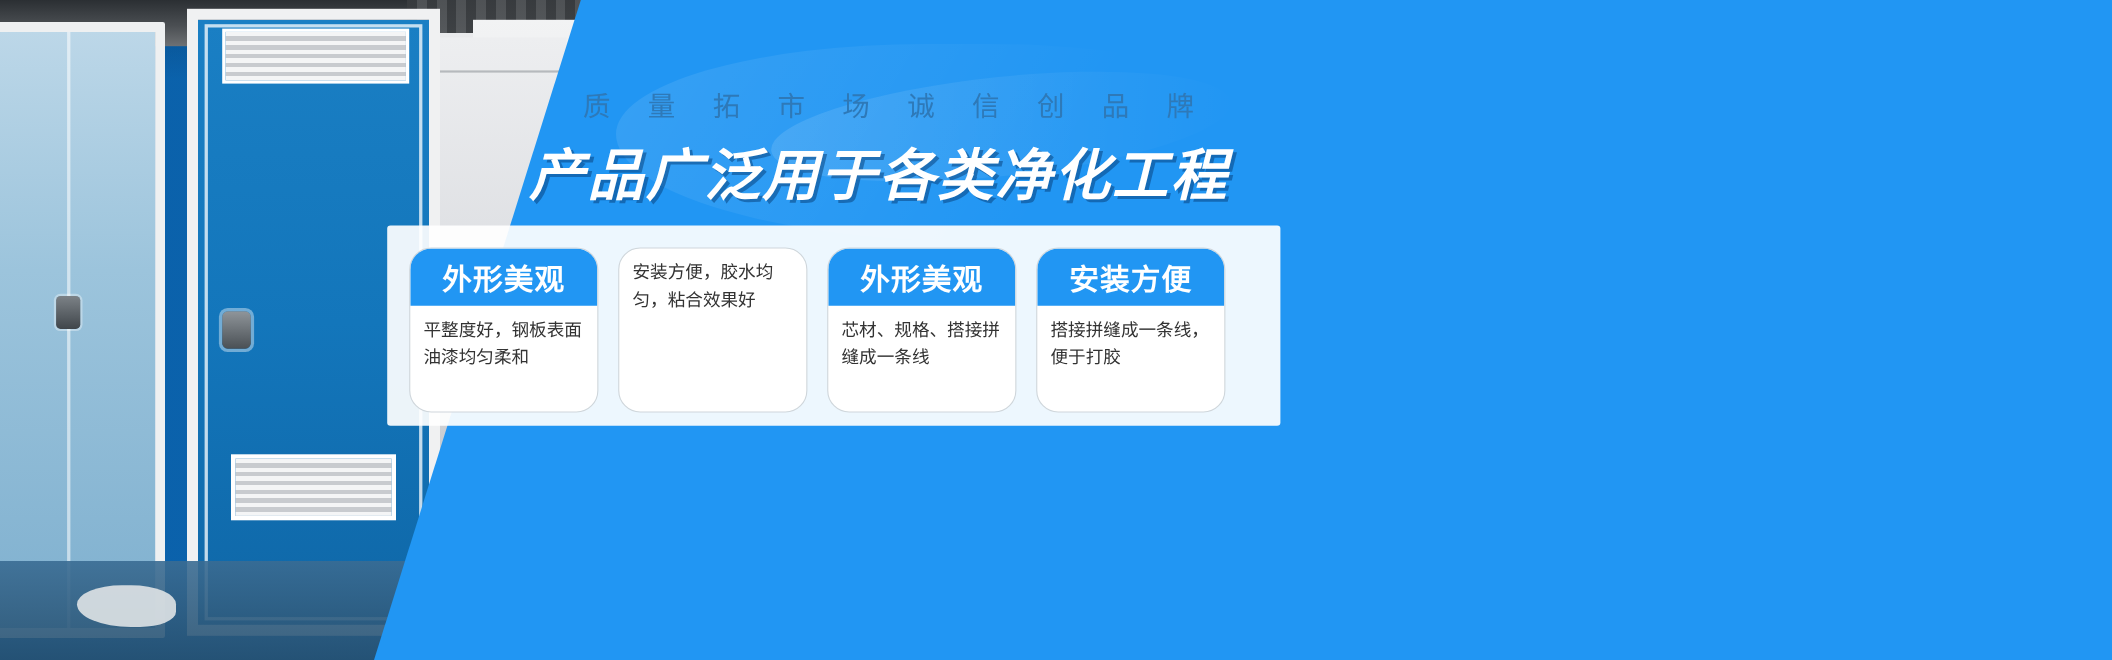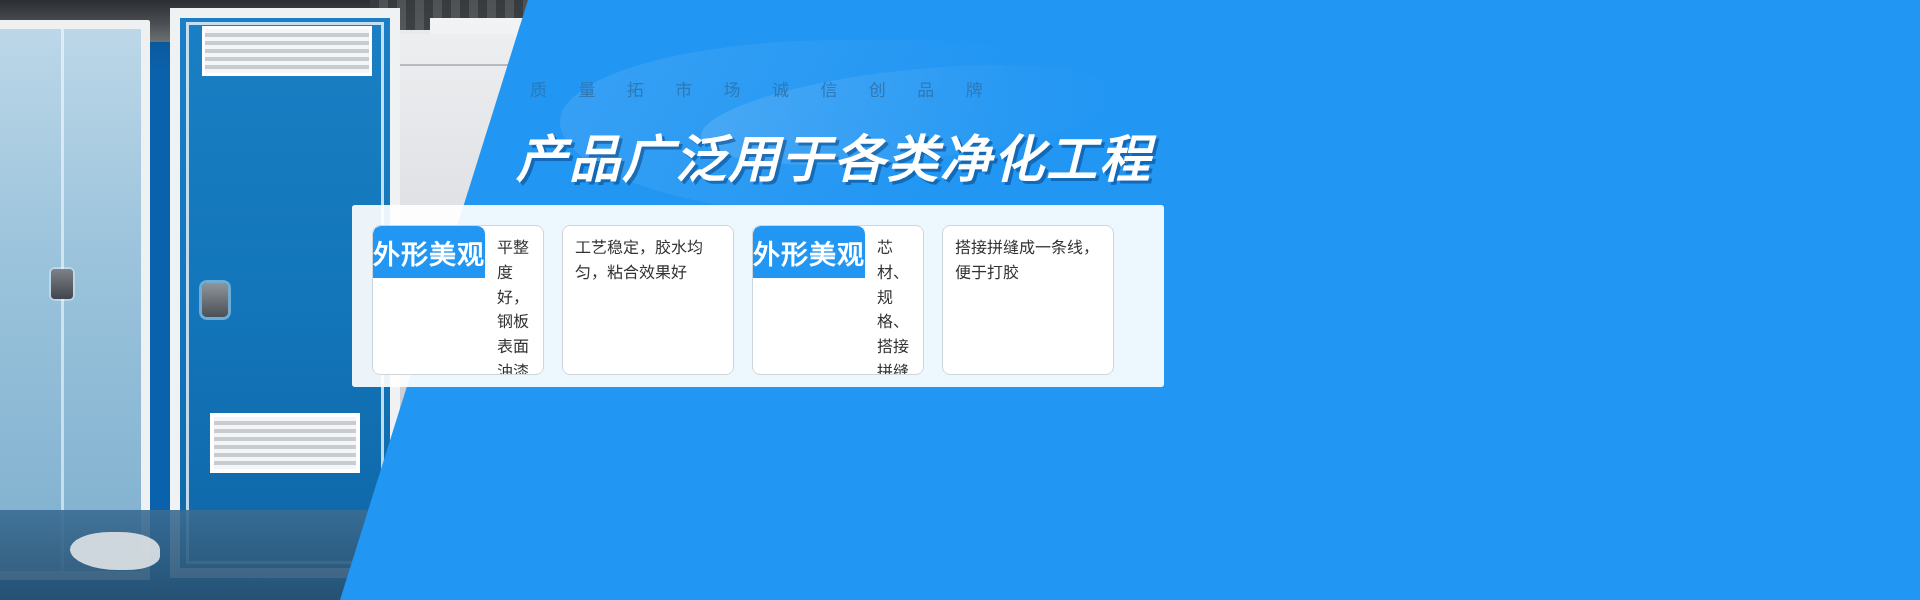--- a/index.html
+++ b/index.html
@@ -239,28 +239,28 @@
     pointer-events:none;
   }
 
   
   .headline-wrap{
     position:absolute; left:0; top:0; width:1920px; height:600px;
     pointer-events:none;
   }
   .subtitle{
     position:absolute; left:530px; top:76px;
-    font-size:17px; letter-spacing:13px;
+    font-size:25px; letter-spacing:13px;
     color:#2e79b8;
     font-weight:400;
     white-space:nowrap;
     font-family:"DejaVu Sans","Liberation Sans",sans-serif;
   }
   .headline{
-    position:absolute; left:516px; top:118px;
+    position:absolute; left:481px; top:118px;
     font-size:51px; font-weight:bold;
     color:#ffffff;
     letter-spacing:2px;
     white-space:nowrap;
     font-style:italic;
     text-shadow:3px 3px 0 rgba(10,70,130,.55);
     font-family:"DejaVu Sans","Liberation Sans",sans-serif;
   }
 
   
@@ -271,23 +271,23 @@
     border-radius:3px;
   }
   .cards-row{
     position:absolute; left:20px; top:20px;
     display:flex; gap:18px;
   }
   .card{
     width:172px; height:150px;
     background:#ffffff;
     border:1px solid #cfd6db;
-    border-radius:8px;
-    overflow:hidden;
-    display:flex; flex-direction:row;
+    border-radius:20px;
+    overflow:hidden;
+    display:flex; flex-direction:column;
   }
   .card-head{
     height:52px;
     background:#2196f3;
     border-radius:8px 8px 0 0;
     display:flex; align-items:center; justify-content:center;
   }
   .card-head span{
     color:#ffffff;
     font-size:27px;
@@ -372,34 +372,37 @@
         <div class="card-head">
           <span>外形美观</span>
         </div>
         <div class="card-body">
           <span>平整度好，钢板表面油漆均匀柔和</span>
         </div>
       </div>
 
       <div class="card">
         <div class="card-body">
-          <span>工艺稳定，胶水均匀，粘合效果好</span>
+          <span>安装方便，胶水均匀，粘合效果好</span>
         </div>
       </div>
 
       <div class="card">
         <div class="card-head">
           <span>外形美观</span>
         </div>
         <div class="card-body">
           <span>芯材、规格、搭接拼缝成一条线</span>
         </div>
       </div>
 
       <div class="card">
+        <div class="card-head">
+          <span>安装方便</span>
+        </div>
         <div class="card-body">
           <span>搭接拼缝成一条线，便于打胶</span>
         </div>
       </div>
 
     </div>
   </div>
 
 </div>
 

